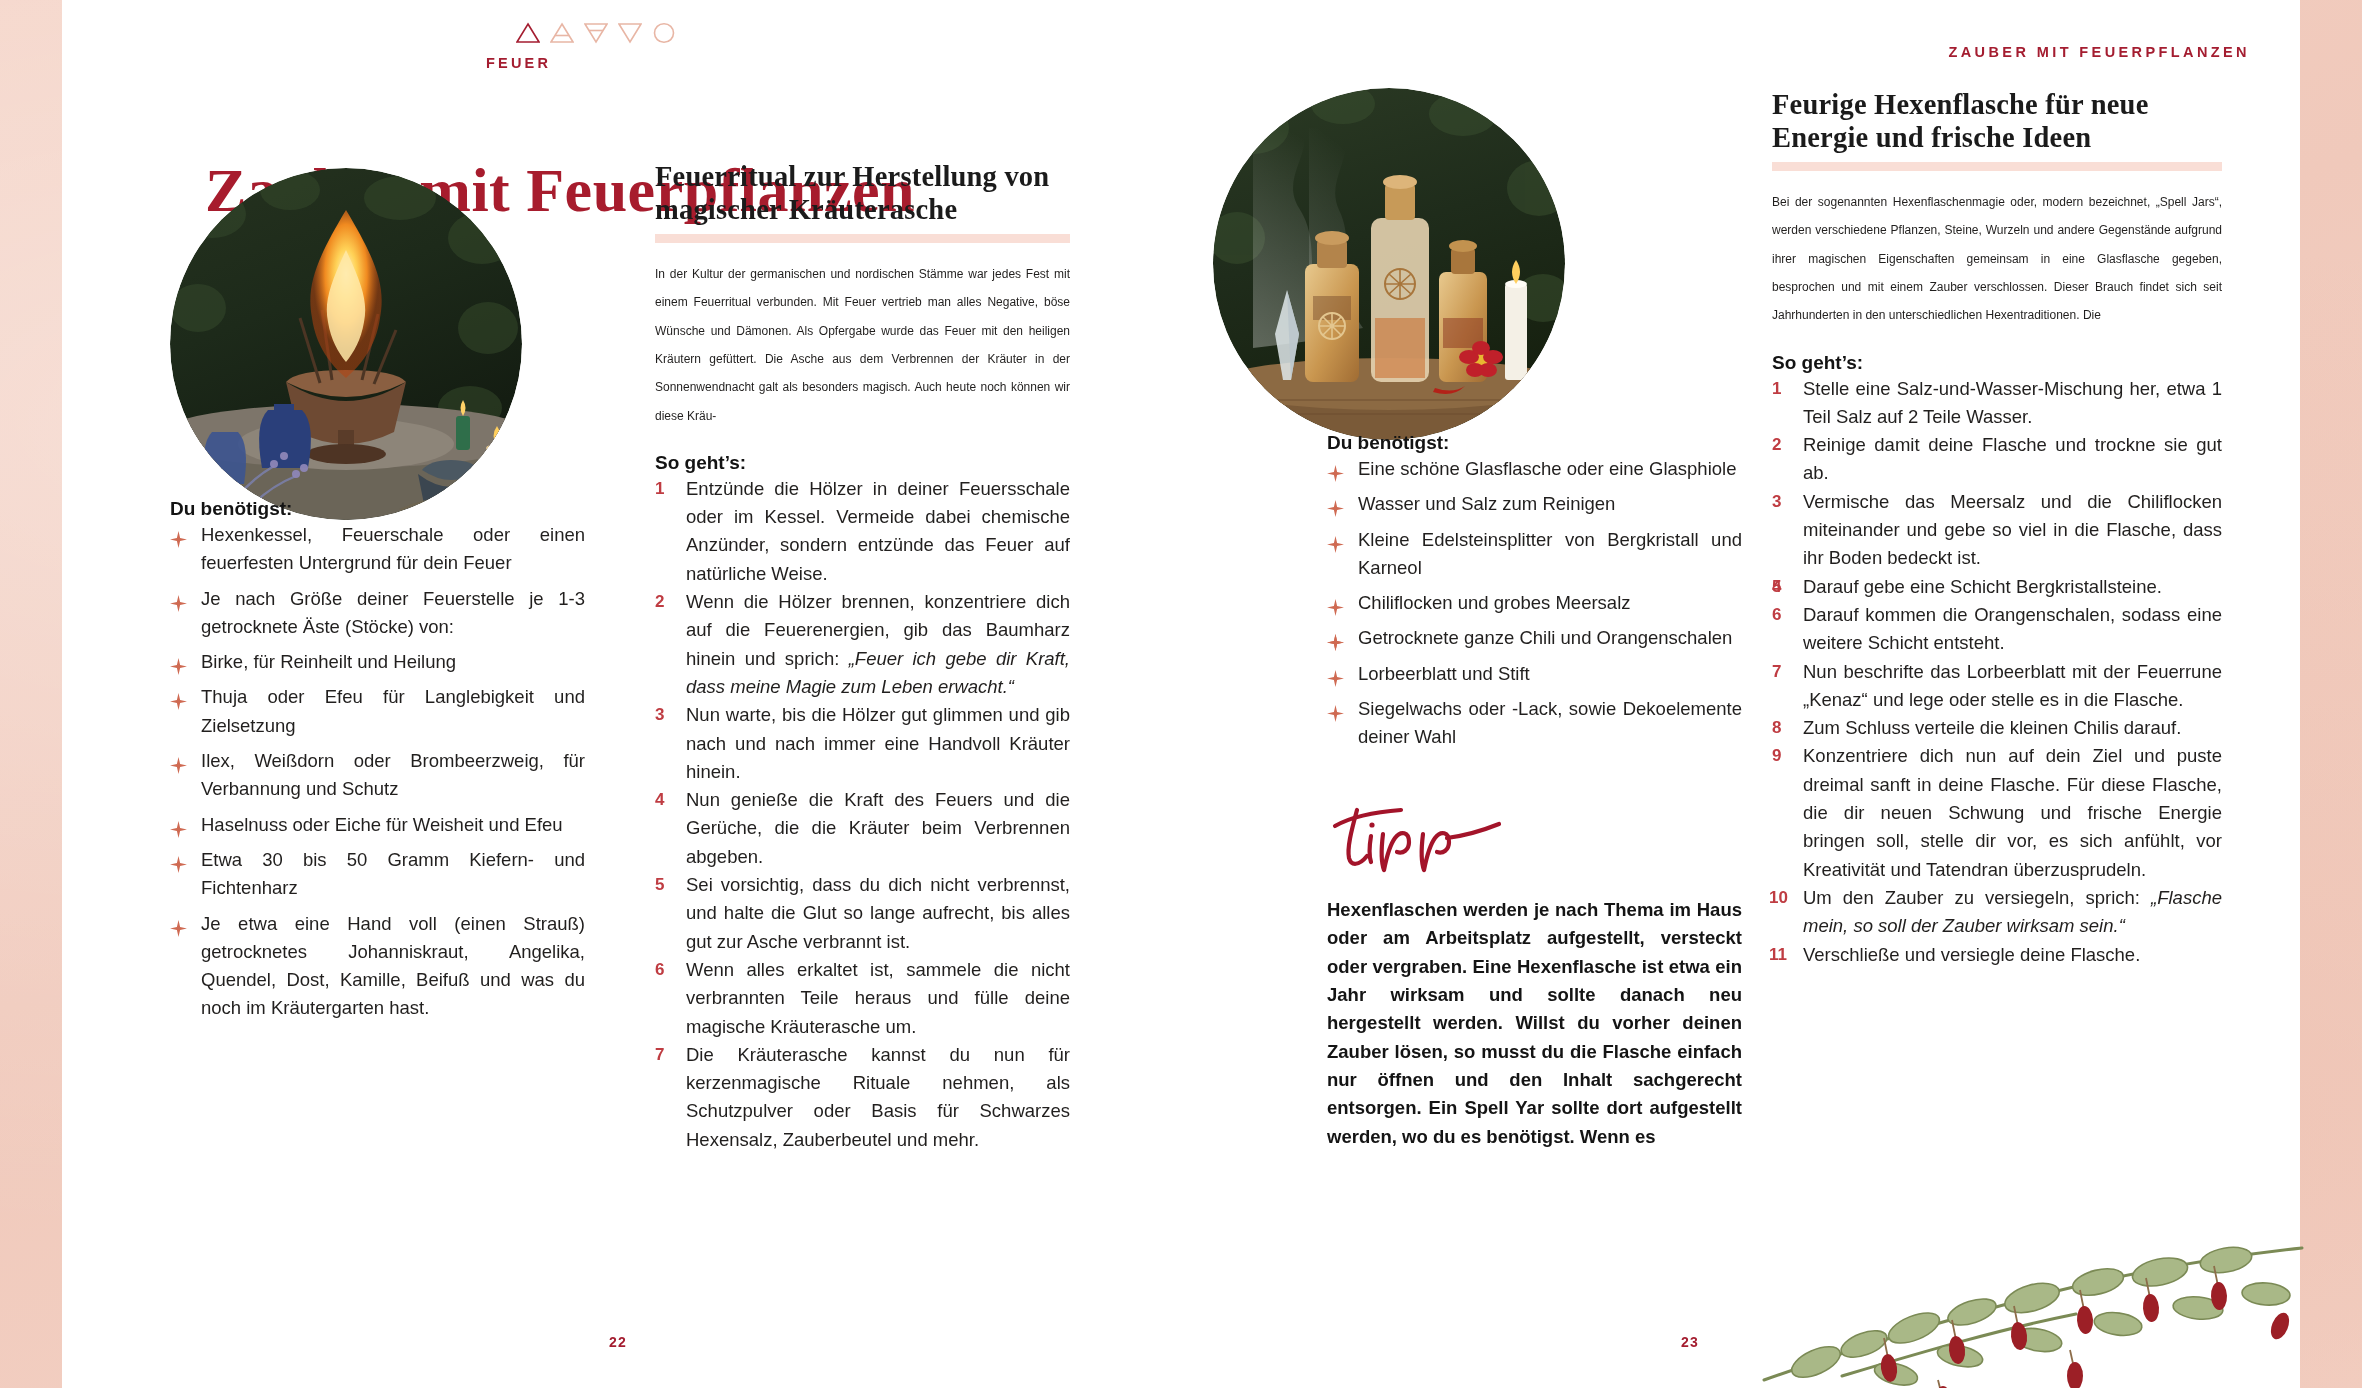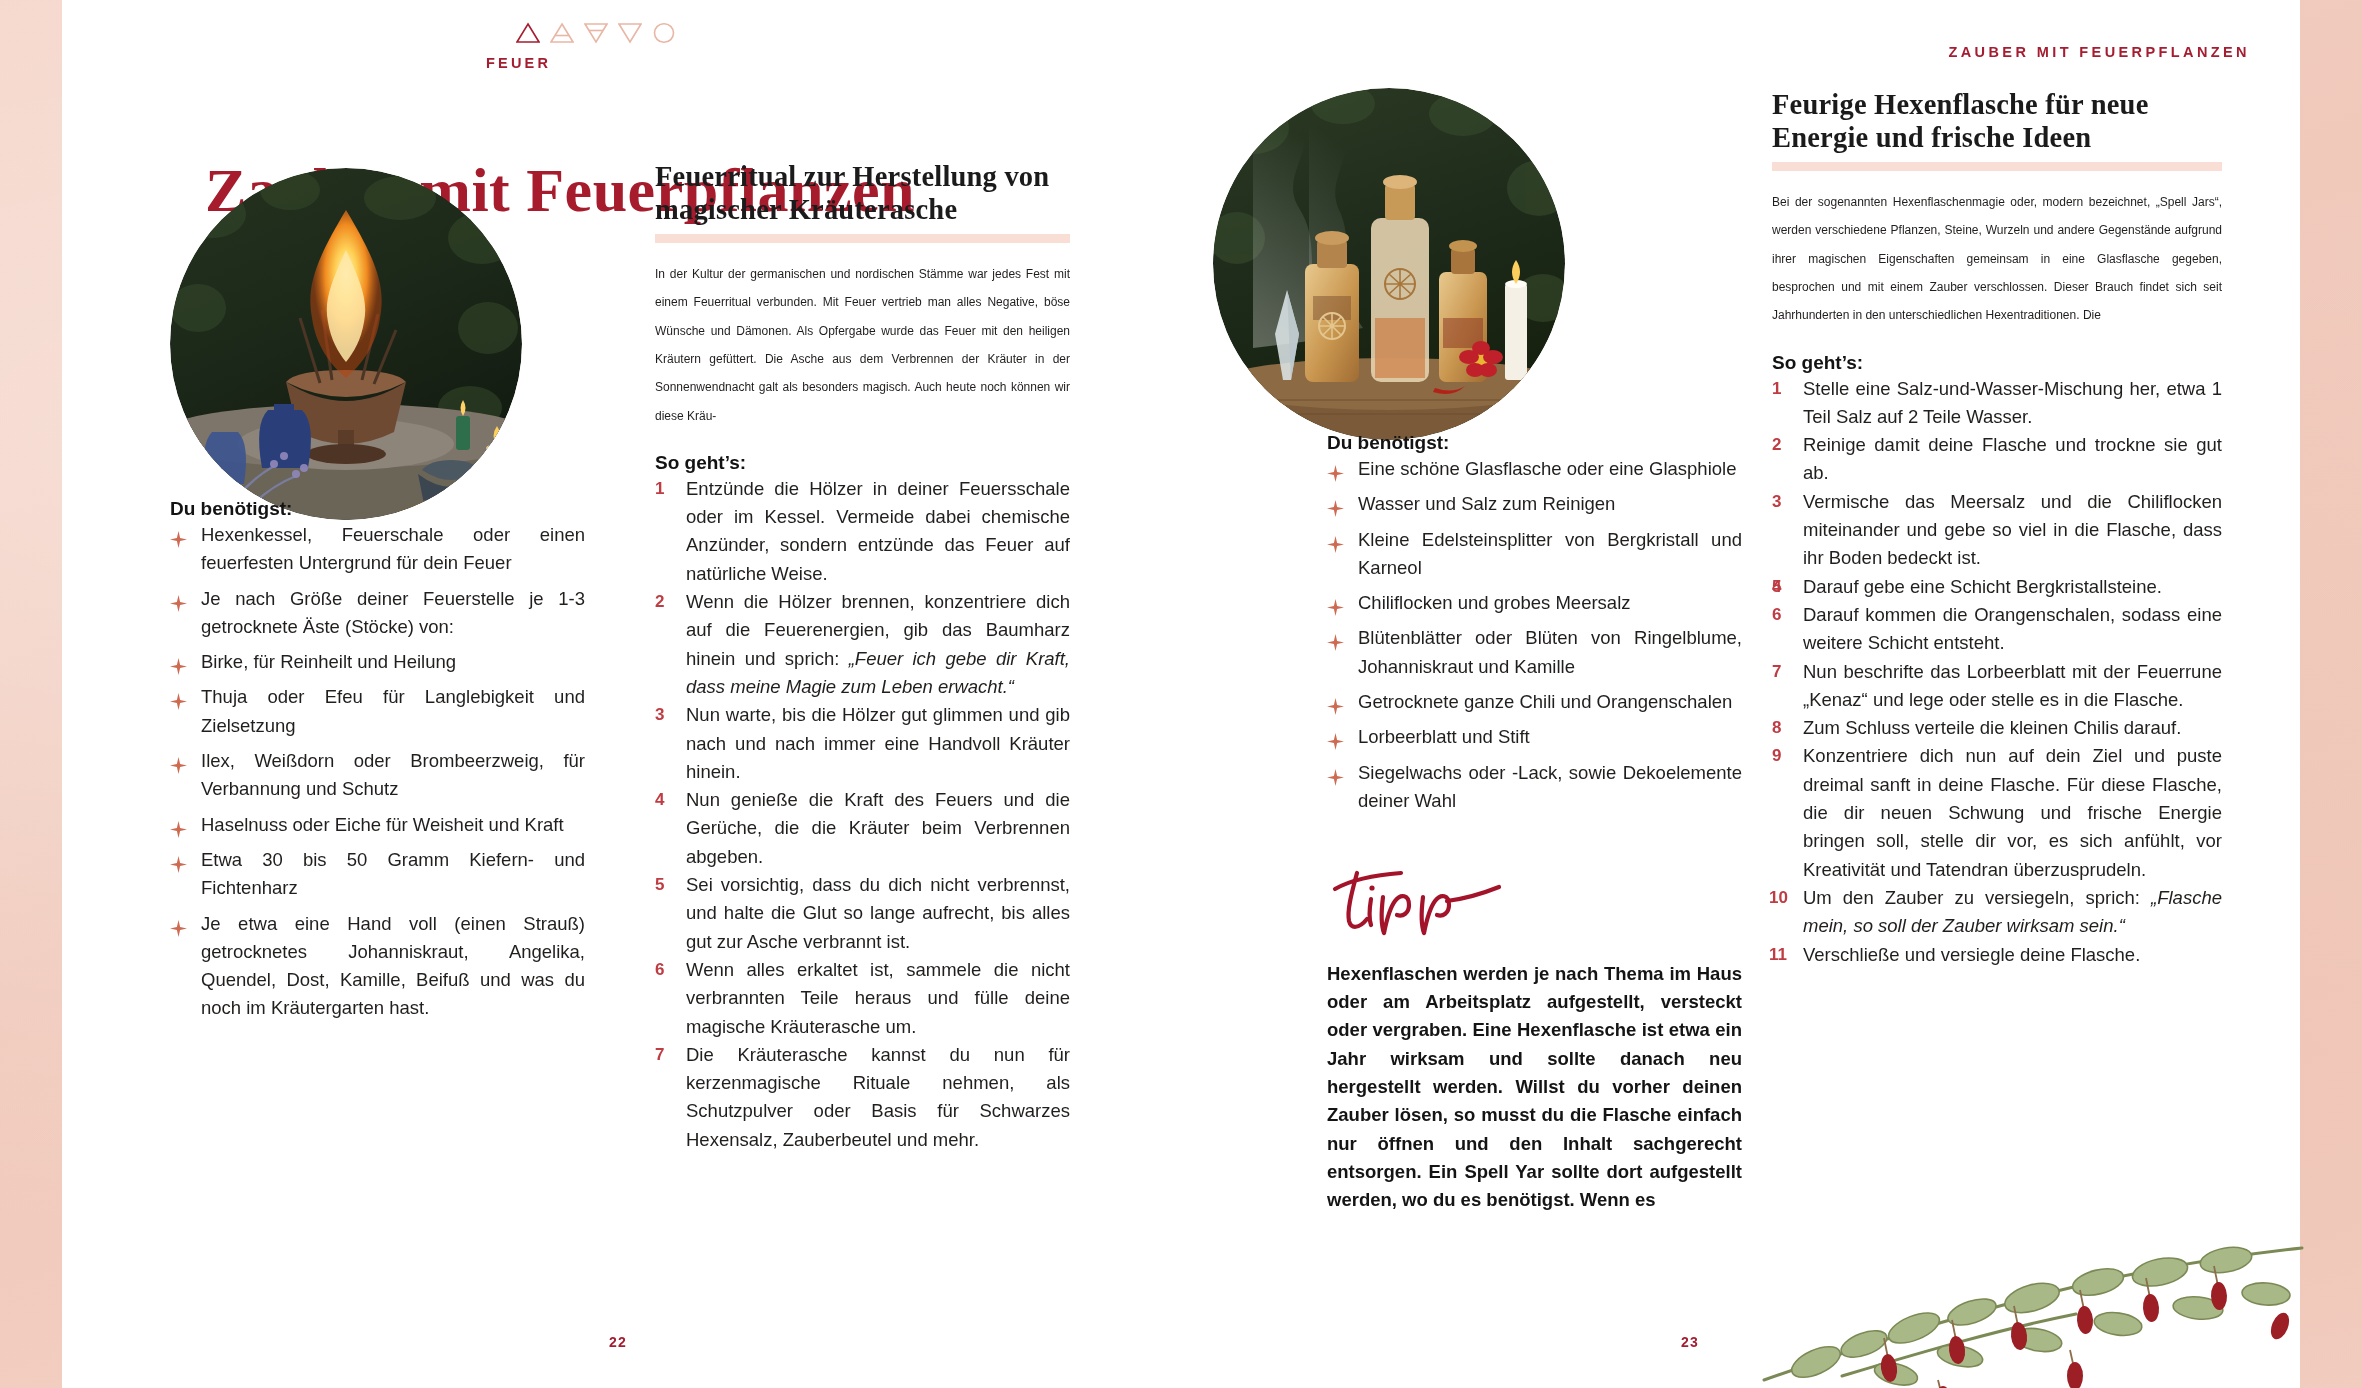--- a/index.html
+++ b/index.html
@@ -270,21 +270,21 @@
               <path d="M8.5 0 L10.1 6.9 L17 8.5 L10.1 10.1 L8.5 17 L6.9 10.1 L0 8.5 L6.9 6.9 Z" fill="#cf6a52"></path>
             </svg></span><span>Birke, für Reinheilt und Heilung</span></li>
       <li><span class="spark"><svg width="17" height="17" viewBox="0 0 17 17">
               <path d="M8.5 0 L10.1 6.9 L17 8.5 L10.1 10.1 L8.5 17 L6.9 10.1 L0 8.5 L6.9 6.9 Z" fill="#cf6a52"></path>
             </svg></span><span>Thuja oder Efeu für Langlebigkeit und Zielsetzung</span></li>
       <li><span class="spark"><svg width="17" height="17" viewBox="0 0 17 17">
               <path d="M8.5 0 L10.1 6.9 L17 8.5 L10.1 10.1 L8.5 17 L6.9 10.1 L0 8.5 L6.9 6.9 Z" fill="#cf6a52"></path>
             </svg></span><span>Ilex, Weißdorn oder Brombeerzweig, für Verbannung und Schutz</span></li>
       <li><span class="spark"><svg width="17" height="17" viewBox="0 0 17 17">
               <path d="M8.5 0 L10.1 6.9 L17 8.5 L10.1 10.1 L8.5 17 L6.9 10.1 L0 8.5 L6.9 6.9 Z" fill="#cf6a52"></path>
-            </svg></span><span>Haselnuss oder Eiche für Weisheit und Kraft</span></li>
+            </svg></span><span>Haselnuss oder Eiche für Weisheit und Efeu</span></li>
       <li><span class="spark"><svg width="17" height="17" viewBox="0 0 17 17">
               <path d="M8.5 0 L10.1 6.9 L17 8.5 L10.1 10.1 L8.5 17 L6.9 10.1 L0 8.5 L6.9 6.9 Z" fill="#cf6a52"></path>
             </svg></span><span>Etwa 30 bis 50 Gramm Kiefern- und Fichtenharz</span></li>
       <li><span class="spark"><svg width="17" height="17" viewBox="0 0 17 17">
               <path d="M8.5 0 L10.1 6.9 L17 8.5 L10.1 10.1 L8.5 17 L6.9 10.1 L0 8.5 L6.9 6.9 Z" fill="#cf6a52"></path>
             </svg></span><span>Je etwa eine Hand voll (einen Strauß) getrocknetes Johanniskraut, Angelika, Quendel, Dost, Kamille, Beifuß und was du noch im Kräutergarten hast.</span></li>
     </ul>
   </div>
 
   <div class="col col2">
@@ -412,21 +412,21 @@
               <path d="M8.5 0 L10.1 6.9 L17 8.5 L10.1 10.1 L8.5 17 L6.9 10.1 L0 8.5 L6.9 6.9 Z" fill="#cf6a52"></path>
             </svg></span><span>Wasser und Salz zum Reinigen</span></li>
       <li><span class="spark"><svg width="17" height="17" viewBox="0 0 17 17">
               <path d="M8.5 0 L10.1 6.9 L17 8.5 L10.1 10.1 L8.5 17 L6.9 10.1 L0 8.5 L6.9 6.9 Z" fill="#cf6a52"></path>
             </svg></span><span>Kleine Edelsteinsplitter von Bergkristall und Karneol</span></li>
       <li><span class="spark"><svg width="17" height="17" viewBox="0 0 17 17">
               <path d="M8.5 0 L10.1 6.9 L17 8.5 L10.1 10.1 L8.5 17 L6.9 10.1 L0 8.5 L6.9 6.9 Z" fill="#cf6a52"></path>
             </svg></span><span>Chiliflocken und grobes Meersalz</span></li>
       <li><span class="spark"><svg width="17" height="17" viewBox="0 0 17 17">
               <path d="M8.5 0 L10.1 6.9 L17 8.5 L10.1 10.1 L8.5 17 L6.9 10.1 L0 8.5 L6.9 6.9 Z" fill="#cf6a52"></path>
-            </svg></span><span>Blütenblätter oder Blüten von Ringelblume, Johanniskraut und Kamille</span></li>
+            </svg></span></li>
       <li><span class="spark"><svg width="17" height="17" viewBox="0 0 17 17">
               <path d="M8.5 0 L10.1 6.9 L17 8.5 L10.1 10.1 L8.5 17 L6.9 10.1 L0 8.5 L6.9 6.9 Z" fill="#cf6a52"></path>
             </svg></span><span>Getrocknete ganze Chili und Orangenschalen</span></li>
       <li><span class="spark"><svg width="17" height="17" viewBox="0 0 17 17">
               <path d="M8.5 0 L10.1 6.9 L17 8.5 L10.1 10.1 L8.5 17 L6.9 10.1 L0 8.5 L6.9 6.9 Z" fill="#cf6a52"></path>
             </svg></span><span>Lorbeerblatt und Stift</span></li>
       <li><span class="spark"><svg width="17" height="17" viewBox="0 0 17 17">
               <path d="M8.5 0 L10.1 6.9 L17 8.5 L10.1 10.1 L8.5 17 L6.9 10.1 L0 8.5 L6.9 6.9 Z" fill="#cf6a52"></path>
             </svg></span><span>Siegelwachs oder -Lack, sowie Dekoelemente deiner Wahl</span></li>
     </ul>

